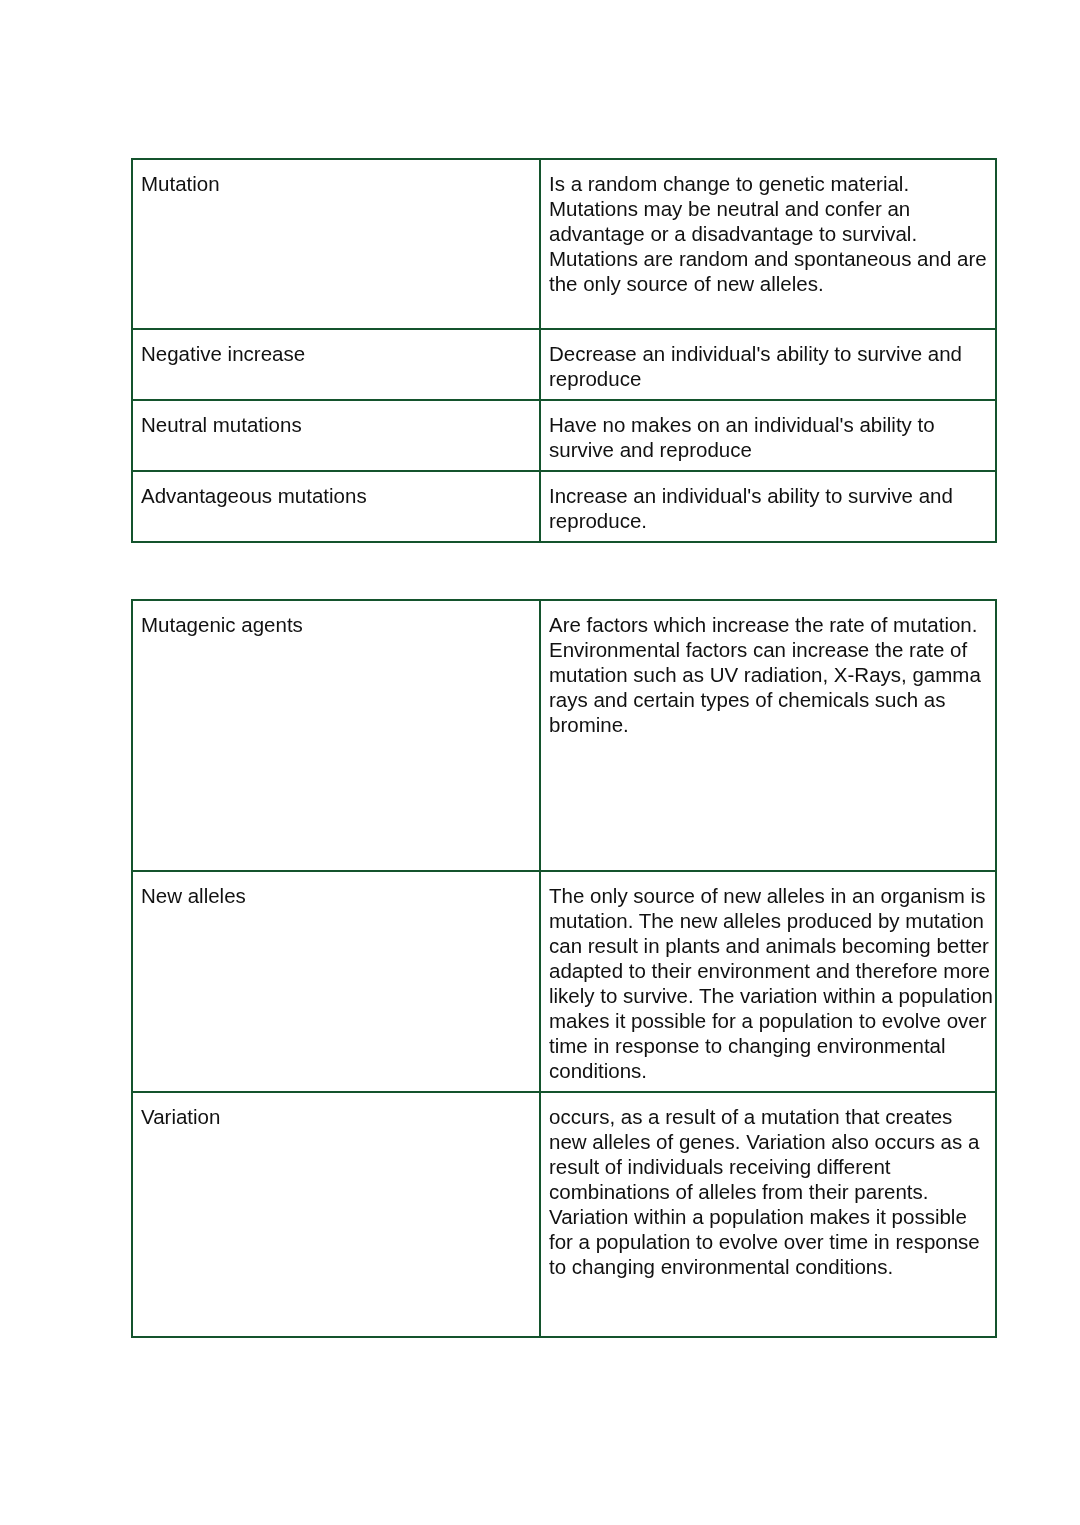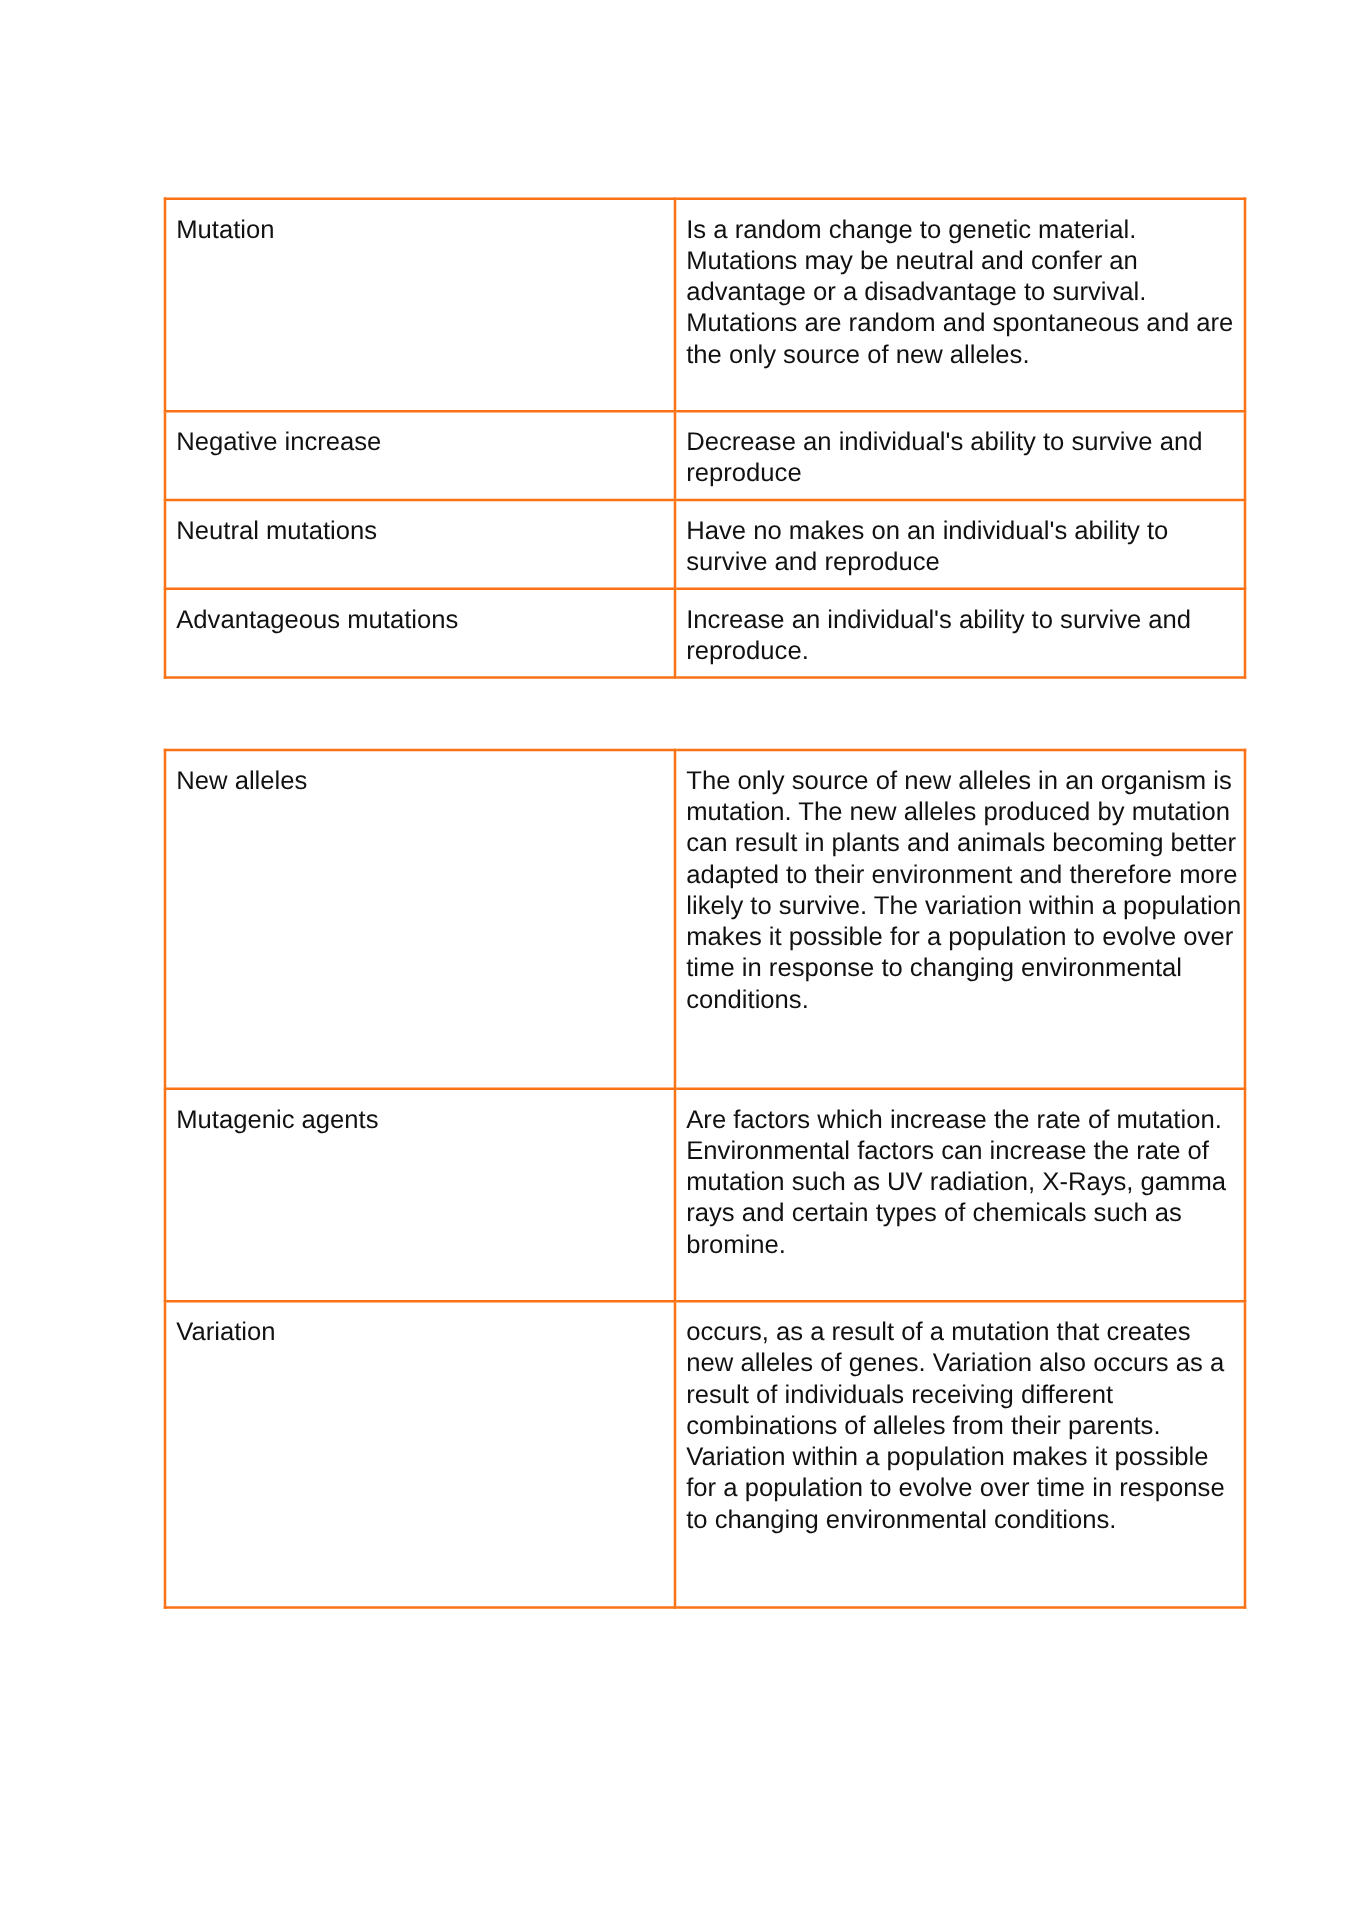--- a/index.html
+++ b/index.html
@@ -18,21 +18,21 @@
     .glossary-table {
       position: absolute;
       left: 131px;
       width: 816px;
       border-collapse: collapse;
       table-layout: fixed;
     }
     #table-1 { top: 158px; }
     #table-2 { top: 599px; }
     .glossary-table td {
-      border: 2px solid #f97316;
+      border: 2px solid #14532d;
       vertical-align: top;
       padding: 11px 0 8px 8px;
       font-size: 20.5px;
       line-height: 25px;
       box-sizing: border-box;
     }
     .glossary-table td.term { width: 408px; }
     .glossary-table td.def { width: 456px; }
     
     #table-1 tr:nth-child(1) td { height: 170px; }
@@ -64,25 +64,25 @@
     <tr>
       <td class="term">Advantageous mutations</td>
       <td class="def">Increase an individual's ability to survive and reproduce.</td>
     </tr>
   </tbody>
 </table>
 
 <table id="table-2" class="glossary-table">
   <tbody>
     <tr>
+      <td class="term">Mutagenic agents</td>
+      <td class="def">Are factors which increase the rate of mutation. Environmental factors can increase the rate of mutation such as UV radiation, X-Rays, gamma rays and certain types of chemicals such as bromine.</td>
+    </tr>
+    <tr>
       <td class="term">New alleles</td>
       <td class="def">The only source of new alleles in an organism is mutation. The new alleles produced by mutation can result in plants and animals becoming better adapted to their environment and therefore more likely to survive. The variation within a population makes it possible for a population to evolve over time in response to changing environmental conditions.</td>
-    </tr>
-    <tr>
-      <td class="term">Mutagenic agents</td>
-      <td class="def">Are factors which increase the rate of mutation. Environmental factors can increase the rate of mutation such as UV radiation, X-Rays, gamma rays and certain types of chemicals such as bromine.</td>
     </tr>
     <tr>
       <td class="term">Variation</td>
       <td class="def">occurs, as a result of a mutation that creates new alleles of genes. Variation also occurs as a result of individuals receiving different combinations of alleles from their parents. Variation within a population makes it possible for a population to evolve over time in response to changing environmental conditions.</td>
     </tr>
   </tbody>
 </table>
 
 </body></html>

